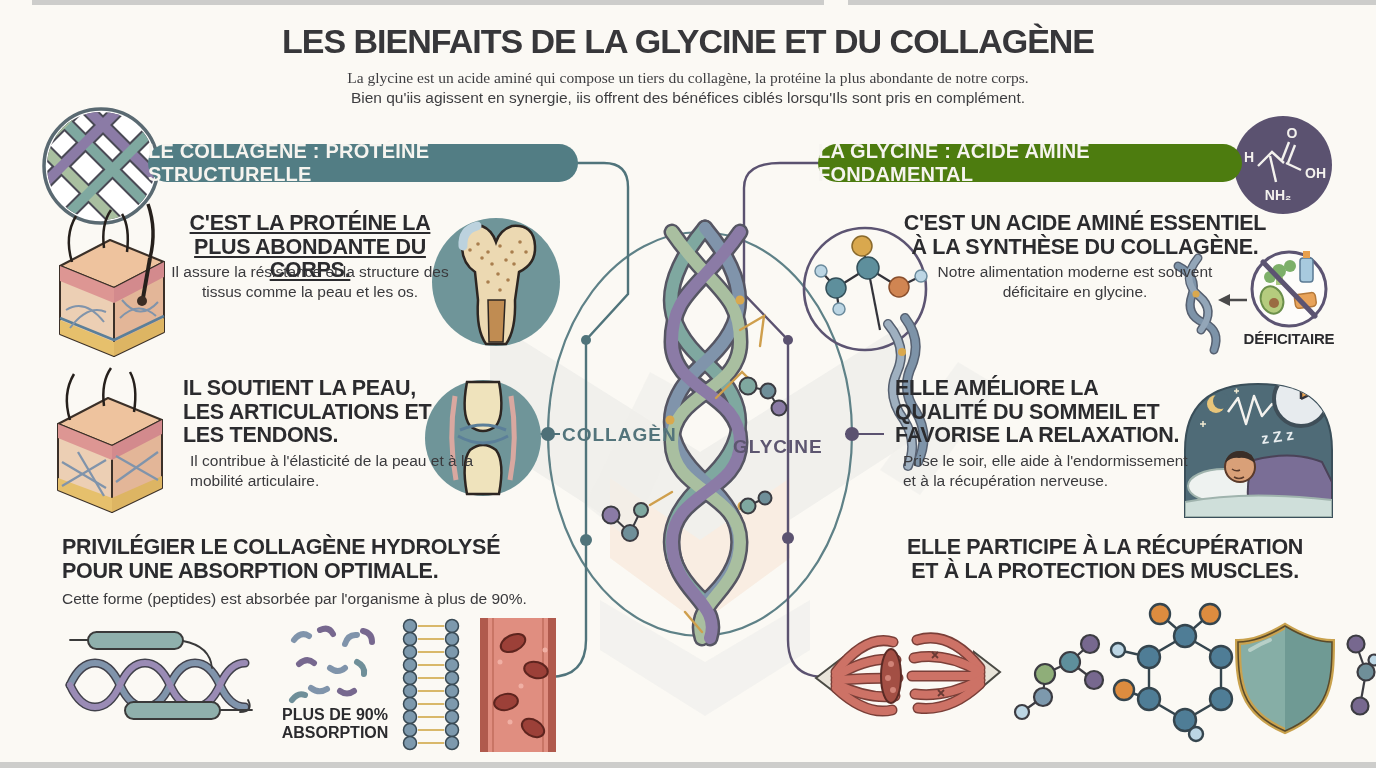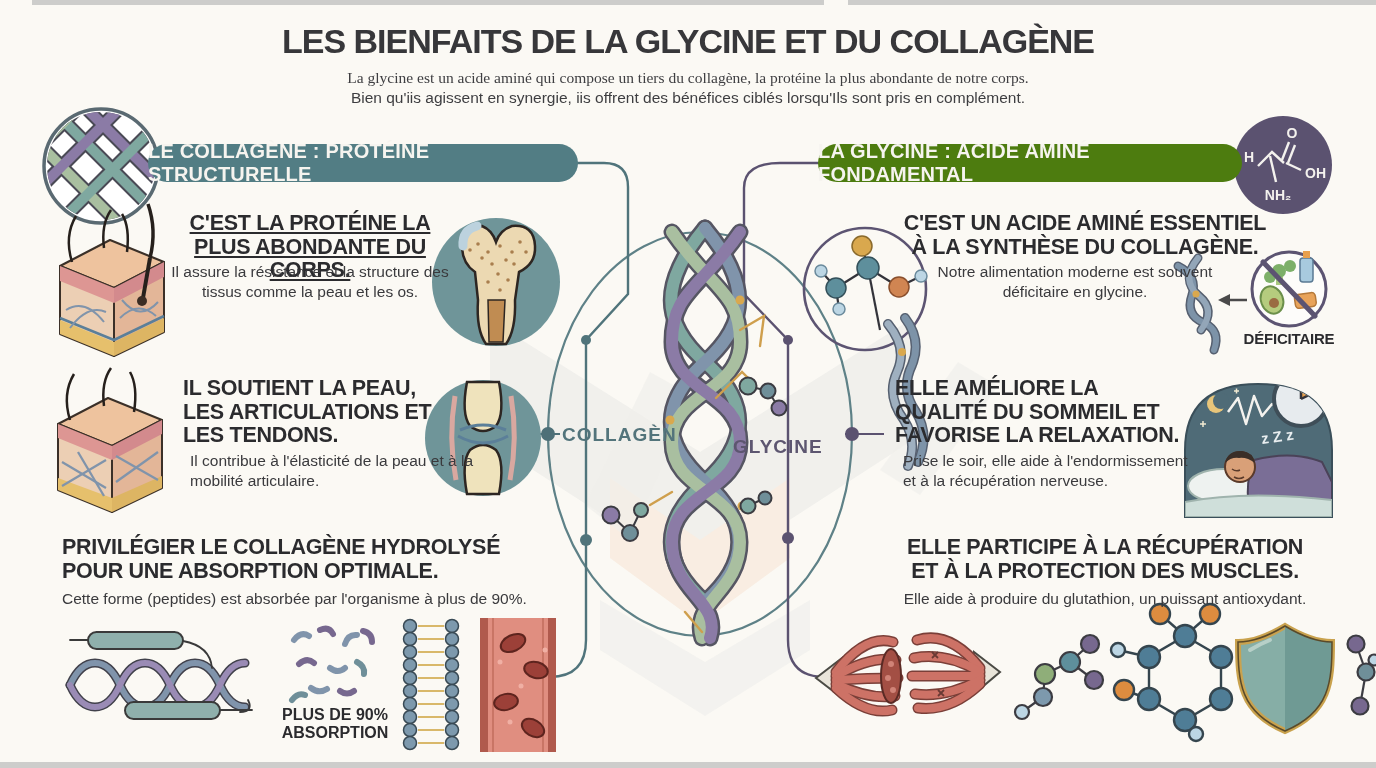--- a/index.html
+++ b/index.html
@@ -480,18 +480,17 @@
   <div class="abs cap" style="left:270px;top:724px;width:130px;">ABSORPTION</div>
 
   <div class="abs h center-text" style="left:895px;top:212px;width:380px;">C'EST UN ACIDE AMINÉ ESSENTIEL À LA SYNTHÈSE DU COLLAGÈNE.</div>
   <div class="abs b center-text" style="left:930px;top:262px;width:290px;">Notre alimentation moderne est souvent déficitaire en glycine.</div>
   <div class="abs cap-small" style="left:1234px;top:330px;width:110px;">DÉFICITAIRE</div>
 
   <div class="abs h" style="left:895px;top:377px;width:295px;">ELLE AMÉLIORE LA QUALITÉ DU SOMMEIL ET FAVORISE LA RELAXATION.</div>
   <div class="abs b" style="left:895px;top:451px;width:300px;margin-left:8px;">Prise le soir, elle aide à l'endormissement et à la récupération nerveuse.</div>
 
   <div class="abs h center-text" style="left:905px;top:536px;width:400px;">ELLE PARTICIPE À LA RÉCUPÉRATION ET À LA PROTECTION DES MUSCLES.</div>
-  <div class="abs b center-text" style="left:885px;top:589px;width:440px;">Elle aide à produire du glutathion, un puissant antioxydant.</div>
 
   <div class="abs helix-label teal" style="left:562px;top:424px;">COLLAGÈN</div>
   <div class="abs helix-label purple" style="left:733px;top:436px;">GLYCINE</div>
 
 </div>
 
 </body></html>

